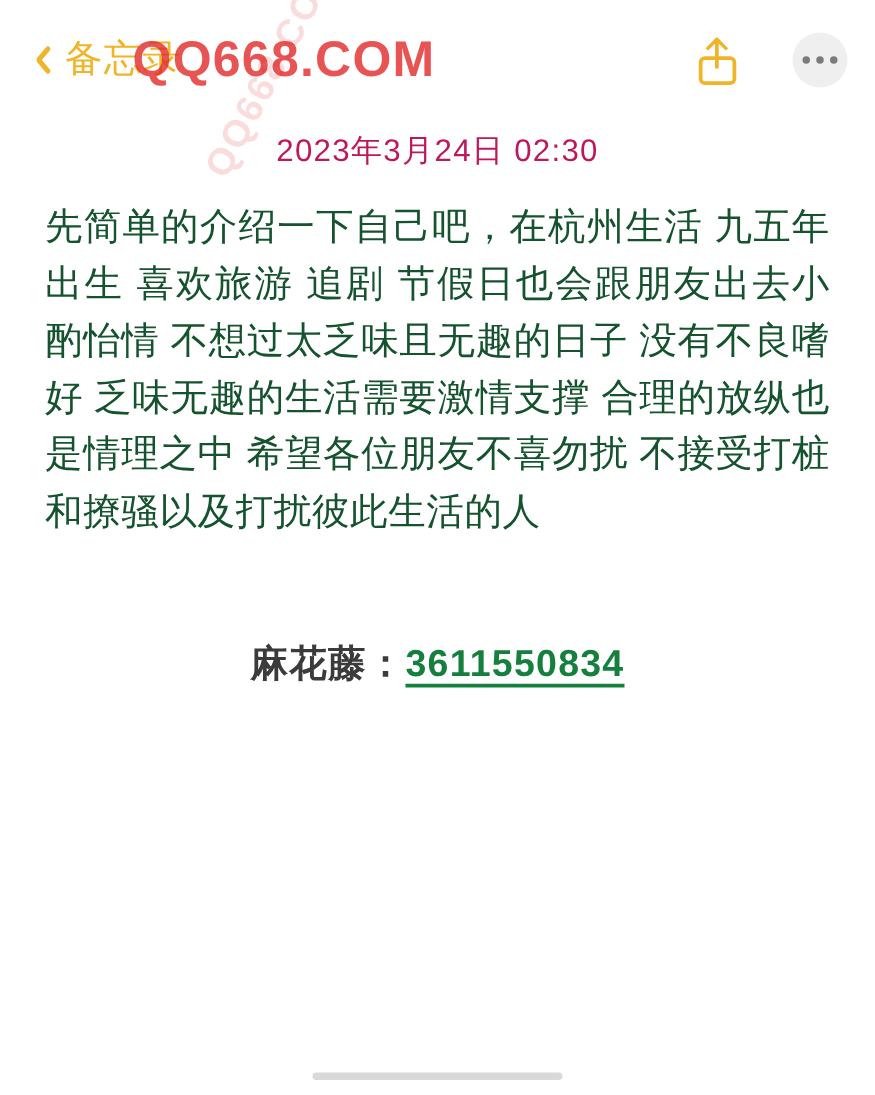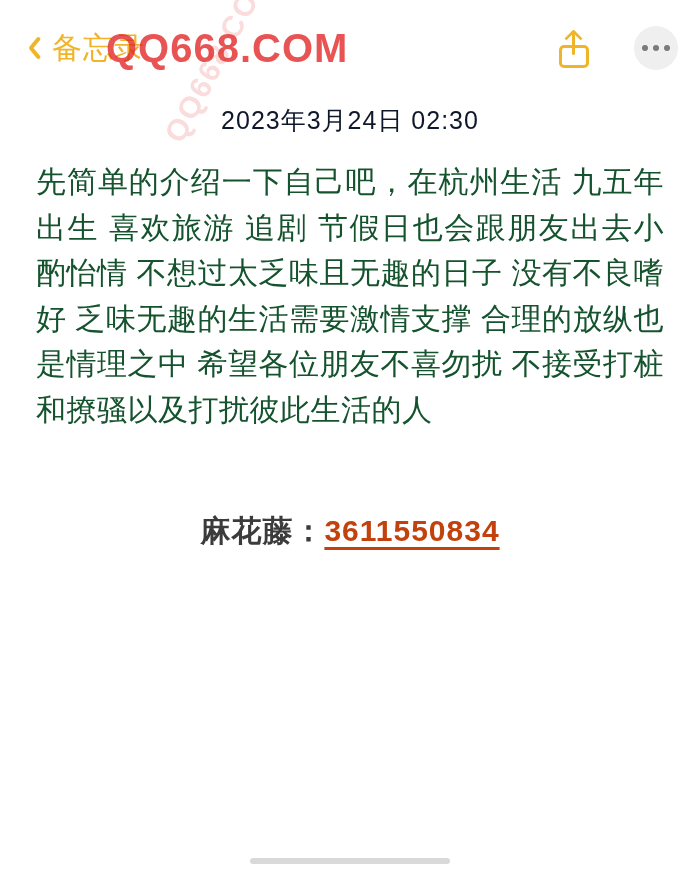--- a/index.html
+++ b/index.html
@@ -135,21 +135,21 @@
     height: 6px;
     border-radius: 50%;
     background: #7b7b7b;
     display: block;
   }
 
   
   .note-date {
     text-align: center;
     font-size: 25px;
-    color: #0f172a;
+    color: #be185d;
     letter-spacing: 1px;
     margin: 8px 0 22px 0;
   }
 
   .note-body {
     padding: 0 36px;
     font-size: 30px;
     line-height: 1.52;
     color: #14532d;
     letter-spacing: 0.5px;
@@ -159,21 +159,21 @@
 
   .contact-line {
     margin-top: 78px;
     text-align: center;
     font-size: 30px;
     color: #3b3b3b;
     font-weight: bold;
     letter-spacing: 1px;
   }
   .contact-line .qq {
-    color: #c2410c;
+    color: #15803d;
     text-decoration: underline;
     text-underline-offset: 6px;
     font-weight: bold;
     cursor: pointer;
   }
 
   
   .wm-main {
     position: absolute;
     left: 106px;

